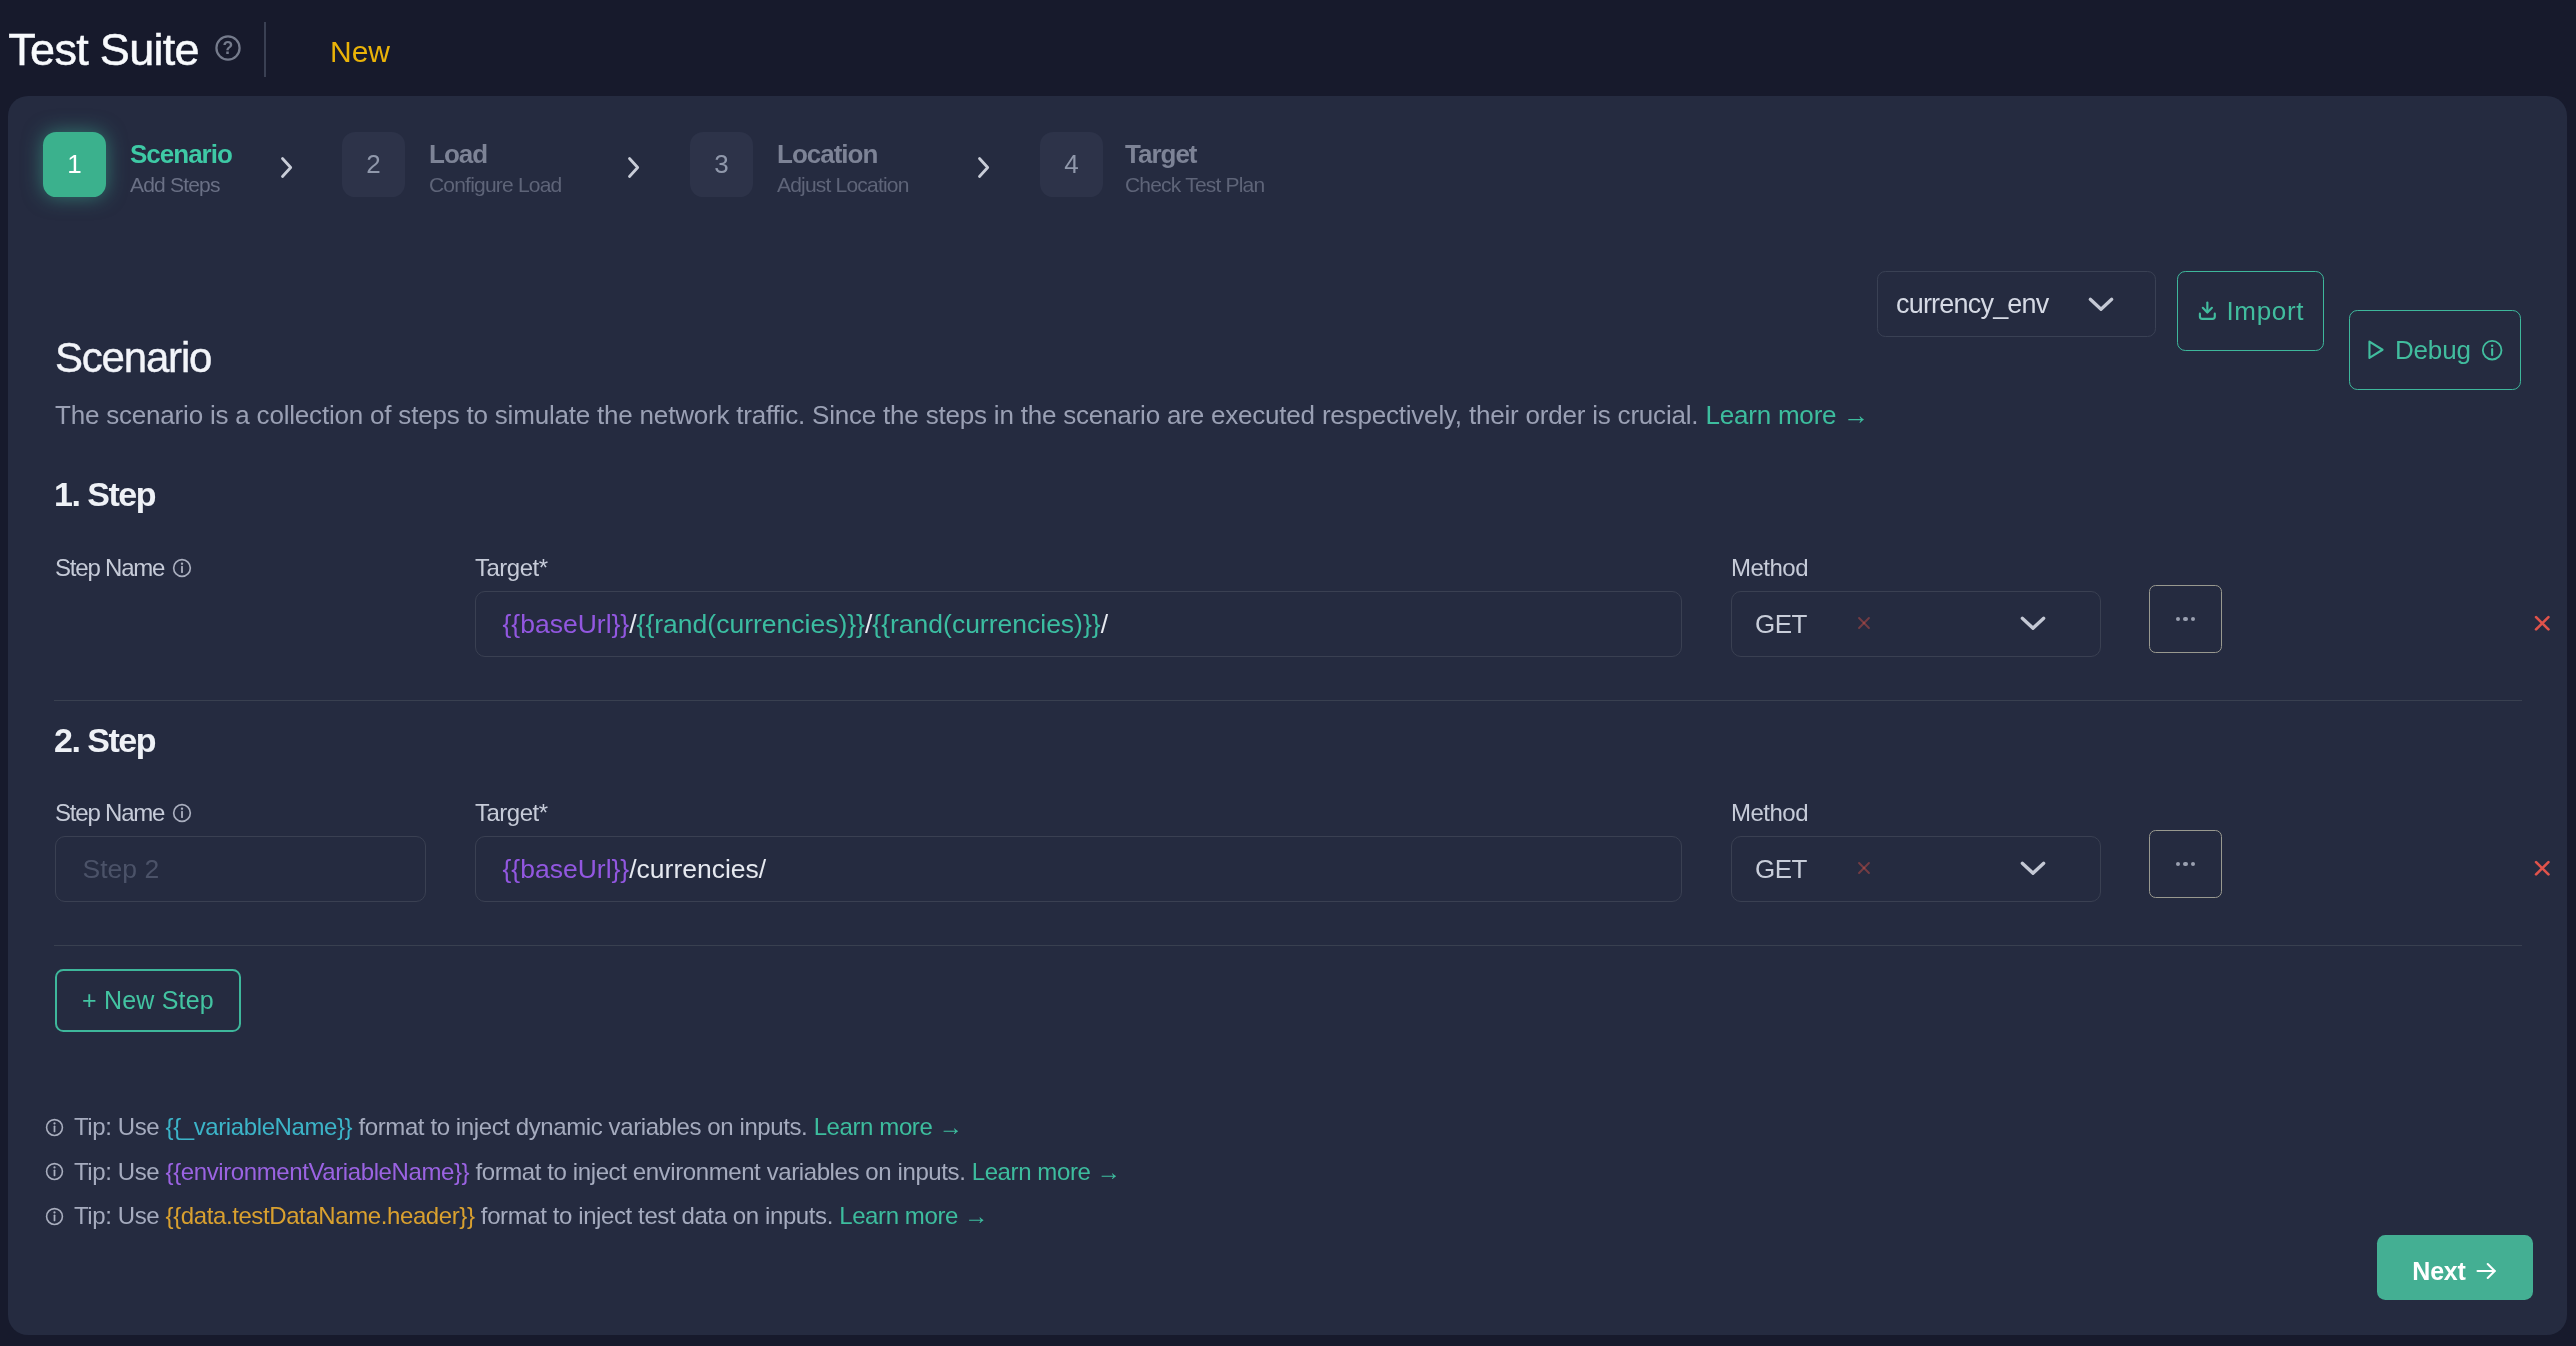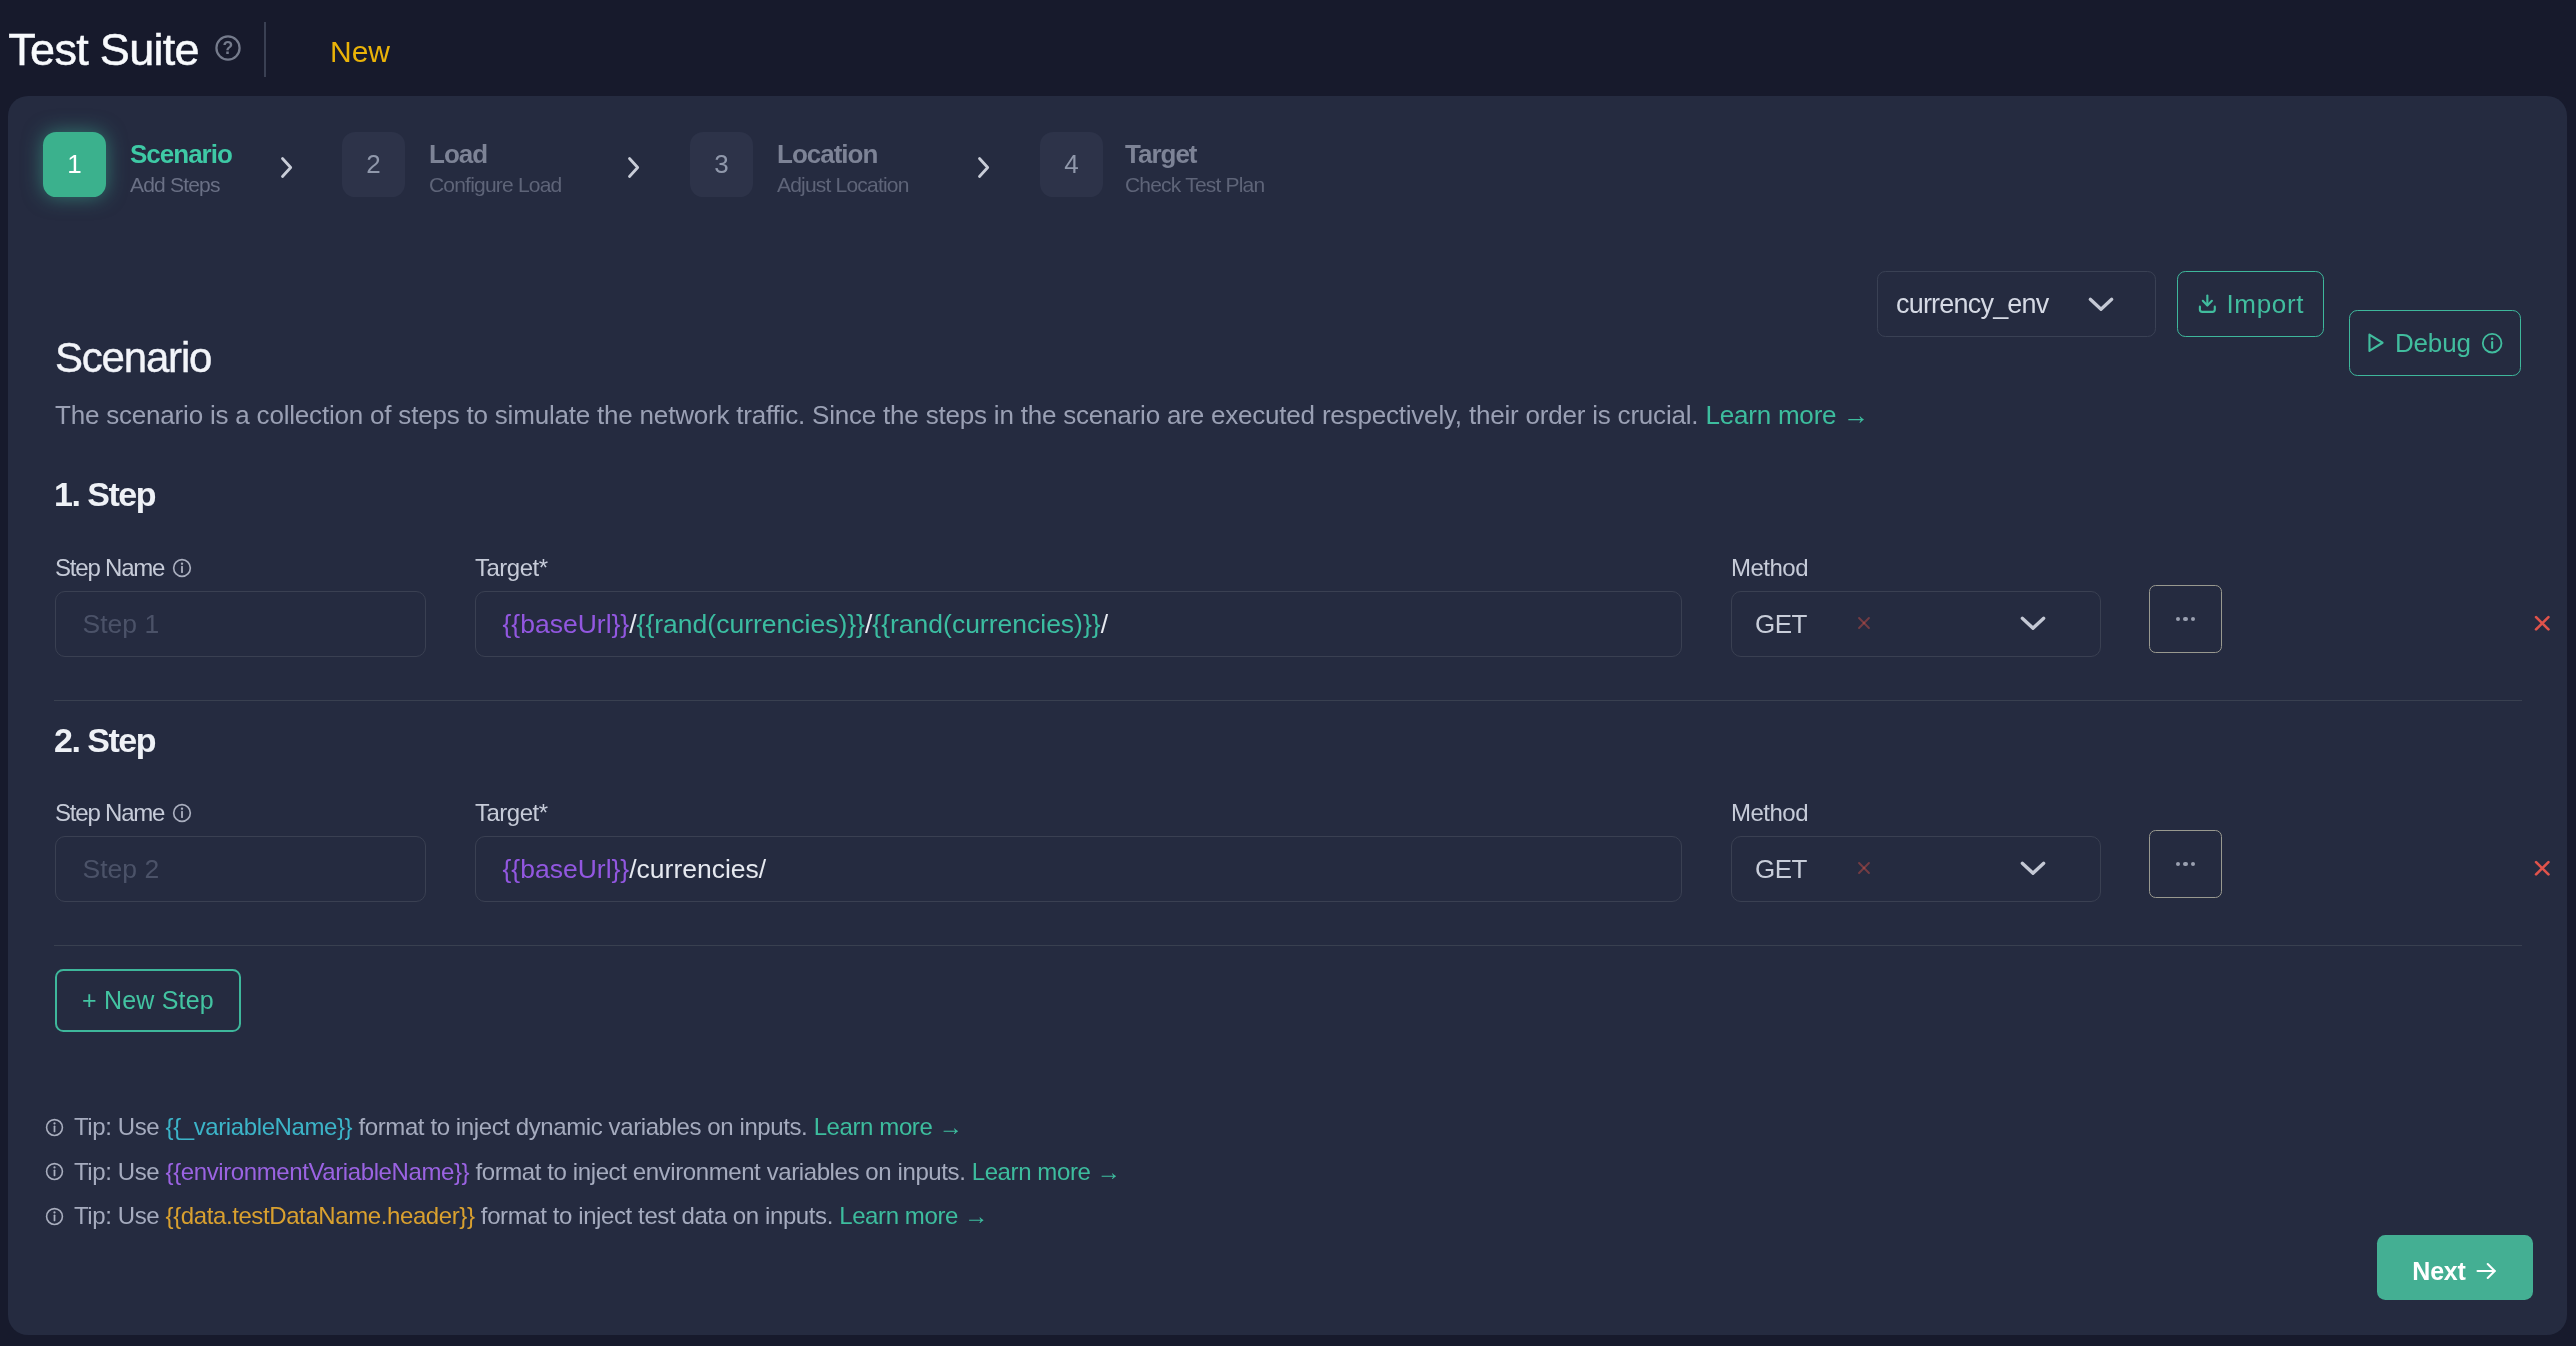--- a/index.html
+++ b/index.html
@@ -11,21 +11,21 @@
            background:#252B40; border-radius:20px; }
   .h1 { font-size:45px; font-weight:400; color:#F8FAFD; -webkit-text-stroke:0.5px #F8FAFD; letter-spacing:-0.7px; line-height:1; }
   .new { font-size:30px; color:#eab308; line-height:1;margin-left:40px; }
   .vdiv { width:1.7px; height:55px; background:#3A4053; }
   .sq { position:absolute; width:63px; height:65px; border-radius:13.2px; text-align:center; line-height:65px; font-size:26px; }
   .sq.active { background:#3BB18D; color:#FFFFFF; box-shadow:0 0 20px rgba(64,197,161,.5); font-weight:500;}
   .sq.idle { background:#2D3349; color:#9098AB; }
   .sttl { position:absolute; font-size:26px; font-weight:700; line-height:1; letter-spacing:-1px;}
   .ssub { position:absolute; font-size:21px; line-height:1; color:#5E6478; letter-spacing:-0.8px;}
   .selbox { position:absolute; height:66px; border:1.7px solid #3A4154; border-radius:8.3px; display:flex; align-items:center; }
-  .tealbtn { position:absolute; height:66px; border:1.7px solid #3EB79B; border-radius:8.3px; display:flex; align-items:center; justify-content:center; color:#41BD9E; }
+  .tealbtn { position:absolute; height:80px; border:1.7px solid #3EB79B; border-radius:8.3px; display:flex; align-items:center; justify-content:center; color:#41BD9E; }
   .h2 { font-size:42px; font-weight:400; color:#F2F4F9; -webkit-text-stroke:0.4px #F2F4F9; line-height:1; letter-spacing:-1.2px;}
   .desc { font-size:26px; color:#9AA0B4; line-height:1; letter-spacing:-0.2px;}
   .teal { color:#3DBD9E; }
   .steph { font-size:34px; font-weight:700; color:#EEF1F6; line-height:1; letter-spacing:-1.5px;}
   .lbl { font-size:24px; color:#C6CBD8; line-height:1; letter-spacing:-1.2px;}
   .input { position:absolute; height:66px; border:1.2px solid #3A4052; border-radius:10px; display:flex; align-items:center; padding-left:26.5px; font-size:26.5px; }
   .divider { position:absolute; left:54px; width:2468px; height:0.8px; background:#394050; }
   .tip { position:absolute; font-size:24px; color:#A5ABBE; line-height:1; letter-spacing:-0.4px;}
   .dots { position:absolute; width:73px; height:68px; border:1.2px solid #99998F; border-radius:6.6px; display:flex; align-items:center; justify-content:center; gap:2.9px;}
   .dot { width:4.5px; height:4.5px; border-radius:50%; background:#9AA0B0; }
@@ -101,21 +101,20 @@
   <div class="abs steph" style="left:54px; top:477px;">1. Step</div>
   <div class="abs lbl" style="left:55px; top:556px;">Step Name</div>
   <svg class="abs" style="left:172px; top:558px;" width="20" height="20" viewBox="0 0 24 24">
     <circle cx="12" cy="12" r="10" fill="none" stroke="#A9AEBE" stroke-width="2"></circle>
     <line x1="12" y1="10.5" x2="12" y2="17" stroke="#A9AEBE" stroke-width="2.2" stroke-linecap="round"></line>
     <circle cx="12" cy="6.8" r="1.4" fill="#A9AEBE"></circle>
   </svg>
   <div class="abs lbl" style="left:475px; top:556px; letter-spacing:-0.5px;">Target*</div>
   <div class="abs lbl" style="left:1731px; top:556px; letter-spacing:-0.5px;">Method</div>
 
-  <div class="input" style="left:55px; top:591px; width:371px; color:#4B5268;">Step 1</div>
   <div class="input" style="left:475px; top:591px; width:1207px; color:#E6E9F0;"><span style="color:#9257E0;">{{baseUrl}}</span>/<span style="color:#3BBDA1;">{{rand(currencies)}}</span>/<span style="color:#3BBDA1;">{{rand(currencies)}}</span>/</div>
   <div class="input" style="left:1731px; top:591px; width:370px; color:#C8CDD9; font-size:26px; letter-spacing:-0.5px; padding-left:23px;">GET</div>
   <svg class="abs" style="left:1857px; top:616px;" width="14" height="14" viewBox="0 0 17 17">
     <line x1="2.5" y1="2.5" x2="14.5" y2="14.5" stroke="rgba(224,83,72,.42)" stroke-width="2.4" stroke-linecap="round"></line>
     <line x1="14.5" y1="2.5" x2="2.5" y2="14.5" stroke="rgba(224,83,72,.42)" stroke-width="2.4" stroke-linecap="round"></line>
   </svg>
   <svg class="abs" style="left:2019px; top:615px;" width="28" height="16.5" viewBox="0 0 34 20">
     <path d="M4 4 L17 16 L30 4" fill="none" stroke="#C4C8D4" stroke-width="4" stroke-linecap="round" stroke-linejoin="round"></path>
   </svg>
   <div class="dots" style="left:2149px; top:585px;">

